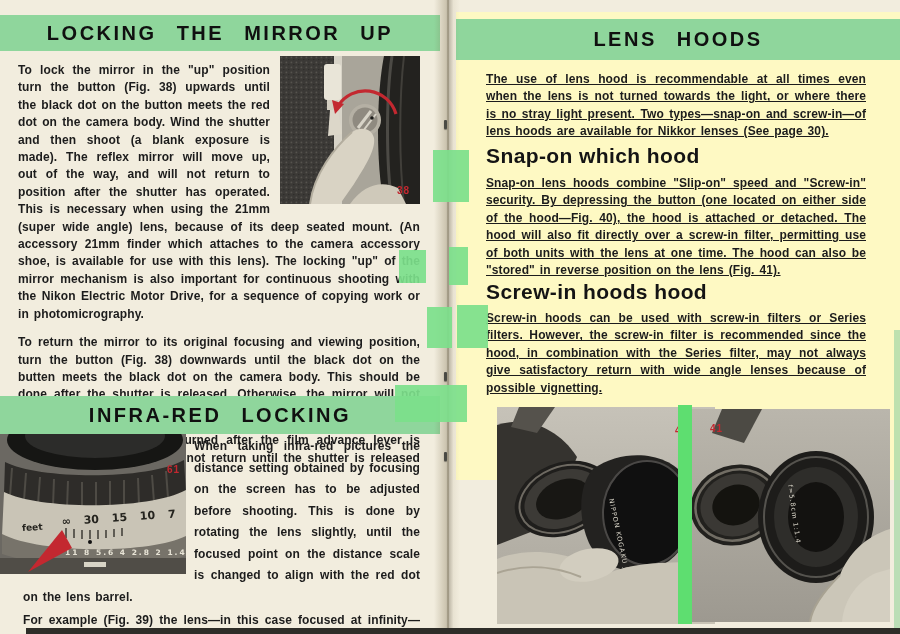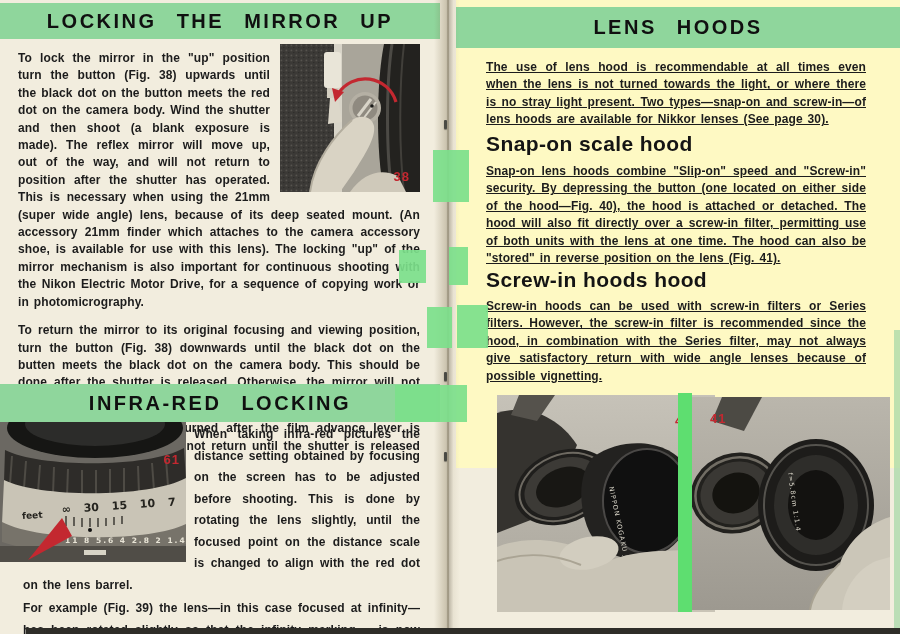--- a/index.html
+++ b/index.html
@@ -1,19 +1,19 @@
 <!DOCTYPE html>
 <html><head>
 <meta charset="utf-8">
 <style>
   html,body{margin:0;padding:0;background:#888;}
   .canvas{position:relative;width:900px;height:634px;overflow:hidden;
           font-family:"Liberation Sans","DejaVu Sans",sans-serif;color:#1c1c1c;
           background:#f2edde;}
-  .page{position:absolute;top:0;height:468px;}
+  .page{position:absolute;top:12px;height:468px;}
   .page.left{left:0;width:440px;background:#f2edde;}
   .page.right{left:456px;width:444px;background:#fef9c3;}
 
   .banner{position:absolute;left:0;background:#8fd69c;display:flex;align-items:center;justify-content:center;}
   .banner-title{font-weight:700;font-size:20px;letter-spacing:2.5px;word-spacing:12px;color:#101010;}
   .b1{top:3px;width:440px;height:36px;}
   .b2{top:384px;width:440px;height:38px;}
   .b3{top:7px;width:444px;height:41px;}
   .b3 .banner-title{width:410px;text-align:center;}
 
@@ -25,21 +25,21 @@
   .fig38wrap{float:right;width:140px;height:148px;margin:-6px 0 6px 10px;position:relative;}
   .fig38wrap svg{display:block;}
 
   .infra{position:absolute;left:0;top:424px;width:420px;}
   .infra p{padding-left:23px;}
   .infra .ip1{line-height:21.5px;margin-bottom:2px;}
   .infra .ip2{line-height:21.5px;}
   .fig39wrap{float:left;width:186px;height:140px;margin:-2px 8px 4px 0;position:relative;}
   .fig39wrap svg{display:block;}
 
-  .fignum{position:absolute;font-weight:700;font-size:13px;color:#c32830;letter-spacing:1px;}
+  .fignum{position:absolute;font-weight:700;font-size:10px;color:#c32830;letter-spacing:1px;}
   .f38{right:10px;bottom:8px;}
   .f39{right:6px;top:30px;}
   .f40{left:178px;top:18px;}
   .f41{left:18px;top:14px;}
 
   .pagenum{position:absolute;left:0;top:597px;width:440px;text-align:center;
            font-size:12.5px;font-weight:700;letter-spacing:1px;}
 
   .rp-text{position:absolute;left:30px;width:380px;text-decoration:underline;}
   .rp-intro{top:59px;}
@@ -173,21 +173,21 @@
 
   </div>
 
   <div class="page right">
     <div class="banner b3">
       <span class="banner-title">LENS HOODS</span>
     </div>
 
     <p class="rp-text rp-intro">The use of lens hood is recommendable at all times even when the lens is not turned towards the light, or where there is no stray light present. Two types—snap-on and screw-in—of lens hoods are available for Nikkor lenses (See page 30).</p>
 
-    <h2 class="sec-heading h-snap">Snap-on scale hood</h2>
+    <h2 class="sec-heading h-snap">Snap-on which hood</h2>
     <p class="rp-text rp-snap-body">Snap-on lens hoods combine "Slip-on" speed and "Screw-in" security. By depressing the button (one located on either side of the hood—Fig. 40), the hood is attached or detached. The hood will also fit directly over a screw-in filter, permitting use of both units with the lens at one time. The hood can also be "stored" in reverse position on the lens (Fig. 41).</p>
 
     <h2 class="sec-heading h-screw">Screw-in hoods hood</h2>
     <p class="rp-text rp-screw-body">Screw-in hoods can be used with screw-in filters or Series filters. However, the screw-in filter is recommended since the hood, in combination with the Series filter, may not always give satisfactory return with wide angle lenses because of possible vignetting.</p>
 
     <div class="photo ph40">
       <svg width="218" height="217" viewBox="0 0 218 217">
         <defs>
           <linearGradient id="bg40" x1="0" y1="0" x2="0" y2="1">
             <stop offset="0" stop-color="#c6c2b8"></stop>

